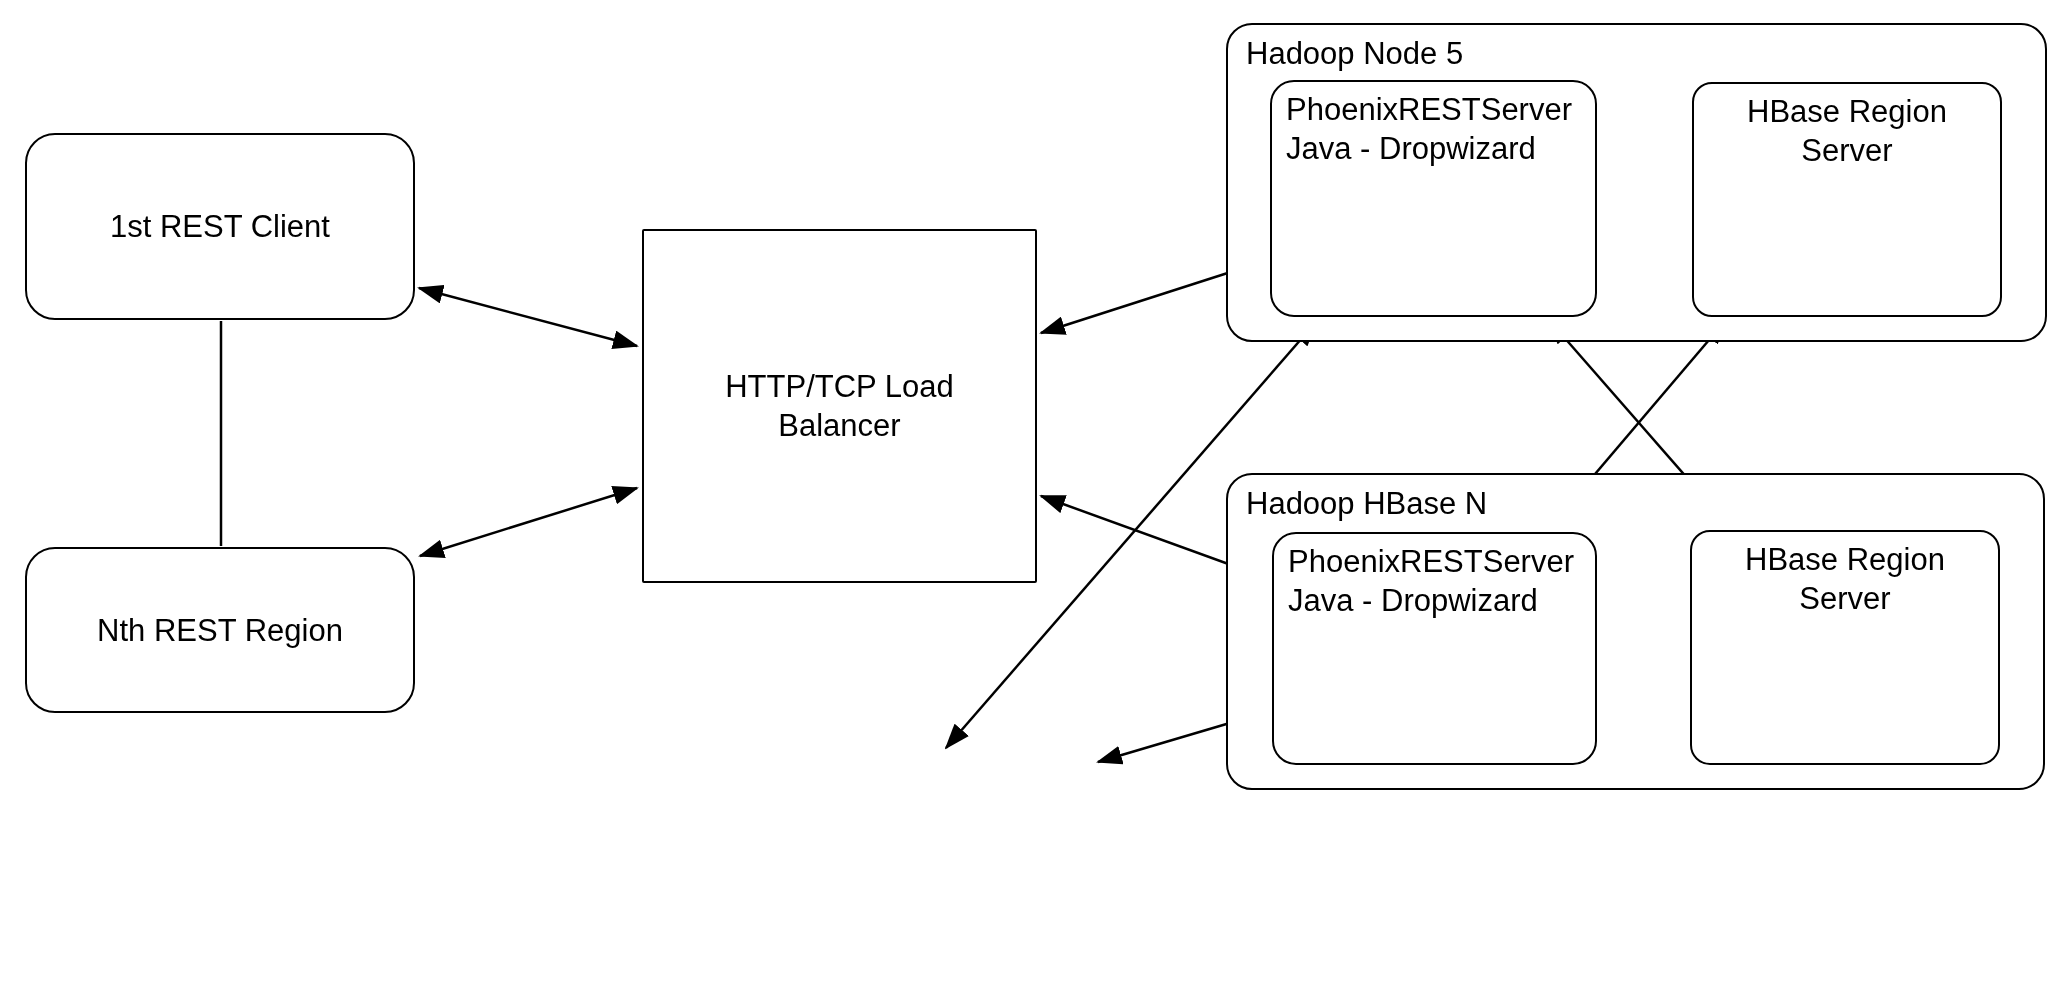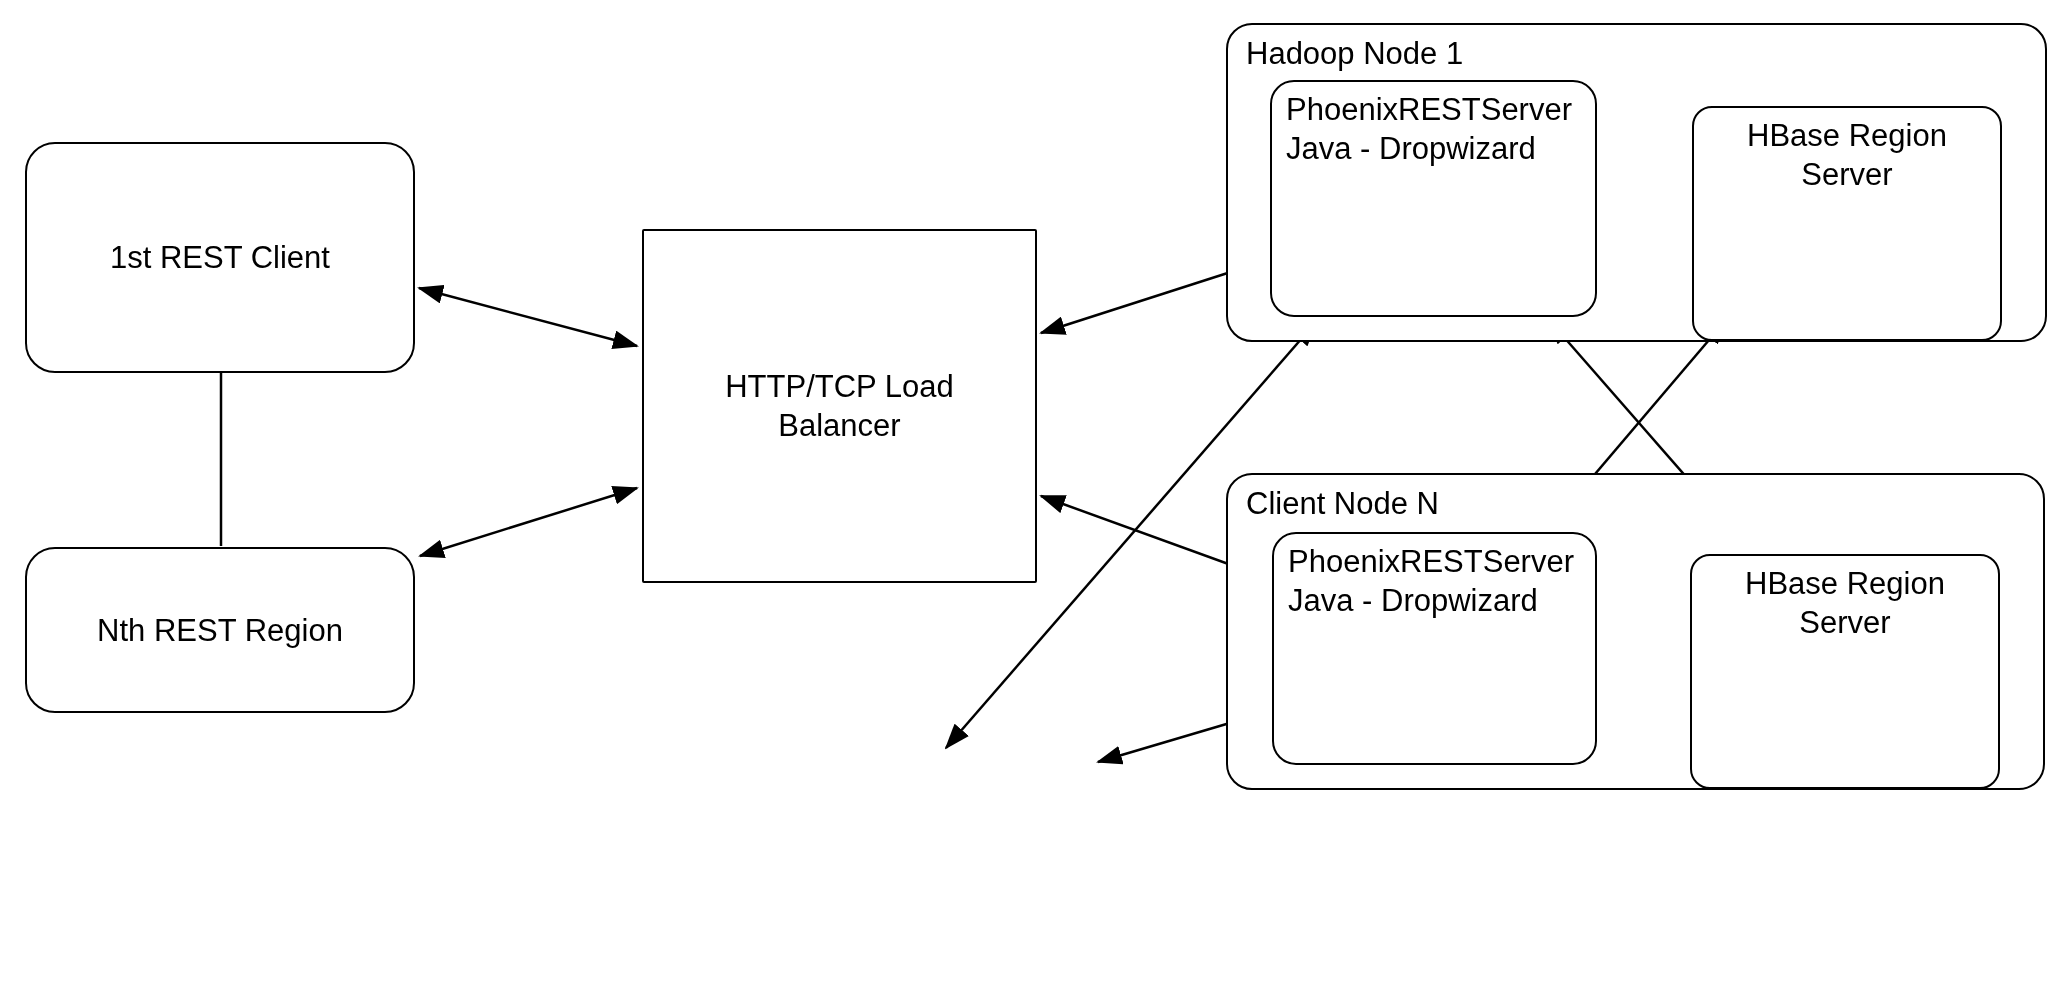--- a/index.html
+++ b/index.html
@@ -56,21 +56,20 @@
     text-align: left;
     padding: 8px 12px 0 14px;
     border-radius: 24px;
   }
   .box.hbase {
     align-items: flex-start;
     justify-content: center;
     text-align: center;
     padding-top: 8px;
     border-radius: 20px;
-    margin-top: 24px;
   }
   .box.hbase .lbl { max-width: 270px; }
 </style>
 </head>
 <body>
 
 <div class="canvas">
 
   <svg class="edges" viewBox="0 0 2070 983" xmlns="http://www.w3.org/2000/svg">
     <defs>
@@ -84,45 +83,45 @@
     <line x1="1041" y1="333" x2="1265" y2="261" marker-start="url(#ah)" marker-end="url(#ah)"></line>
     <line x1="1041" y1="496" x2="1267" y2="578" marker-start="url(#ah)" marker-end="url(#ah)"></line>
     <line x1="946" y1="748" x2="1316" y2="322" marker-start="url(#ah)" marker-end="url(#ah)"></line>
     <line x1="1098" y1="762" x2="1267" y2="712" marker-start="url(#ah)" marker-end="url(#ah)"></line>
     <line x1="1602" y1="200" x2="1687" y2="200" marker-start="url(#ah)" marker-end="url(#ah)"></line>
     <line x1="1602" y1="649" x2="1685" y2="649" marker-start="url(#ah)" marker-end="url(#ah)"></line>
     <line x1="1549" y1="320" x2="1730" y2="527" marker-start="url(#ah)" marker-end="url(#ah)"></line>
     <line x1="1726" y1="320" x2="1550" y2="527" marker-start="url(#ah)" marker-end="url(#ah)"></line>
   </svg>
 
-  <div class="box client" style="left:25px; top:142px; width:390px; height:231px;">
+  <div class="box client" style="left:25px; top:133px; width:390px; height:187px;">
     <span class="lbl">1st REST Client</span>
   </div>
 
   <div class="box client" style="left:25px; top:547px; width:390px; height:166px;">
     <span class="lbl">Nth REST Region</span>
   </div>
 
   <div class="box lb" style="left:642px; top:229px; width:395px; height:354px;">
     <span class="lbl">HTTP/TCP Load Balancer</span>
   </div>
 
 
   <div class="container-box" style="left:1226px; top:23px; width:821px; height:319px;">
-    <span class="container-label">Hadoop Node 1</span>
+    <span class="container-label">Hadoop Node 5</span>
   </div>
   <div class="box phoenix" style="left:1270px; top:80px; width:327px; height:237px;">
     <span class="lbl">PhoenixRESTServer Java - Dropwizard</span>
   </div>
   <div class="box hbase" style="left:1692px; top:82px; width:310px; height:235px;">
     <span class="lbl">HBase Region Server</span>
   </div>
 
   <div class="container-box" style="left:1226px; top:473px; width:819px; height:317px;">
-    <span class="container-label">Client Node N</span>
+    <span class="container-label">Hadoop HBase N</span>
   </div>
   <div class="box phoenix" style="left:1272px; top:532px; width:325px; height:233px;">
     <span class="lbl">PhoenixRESTServer Java - Dropwizard</span>
   </div>
   <div class="box hbase" style="left:1690px; top:530px; width:310px; height:235px;">
     <span class="lbl">HBase Region Server</span>
   </div>
 
 </div>
 

